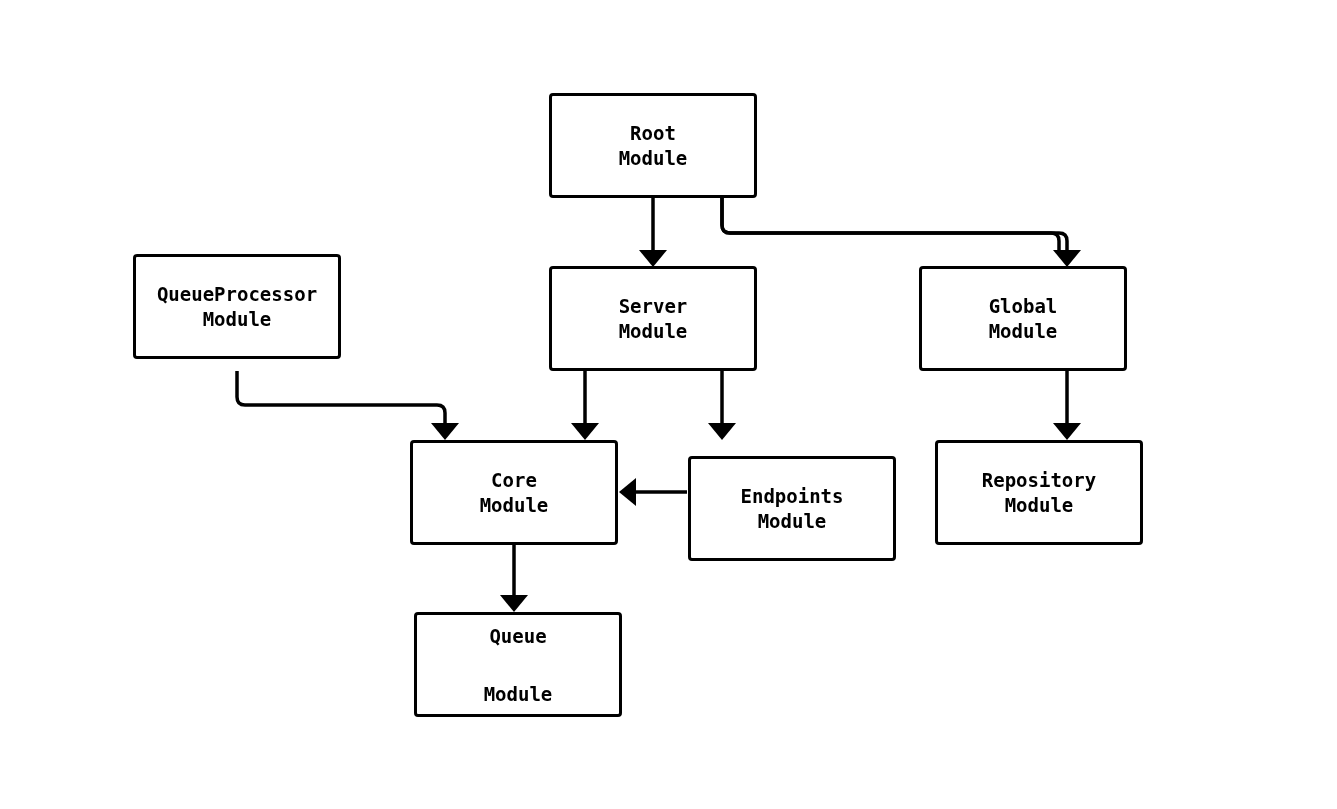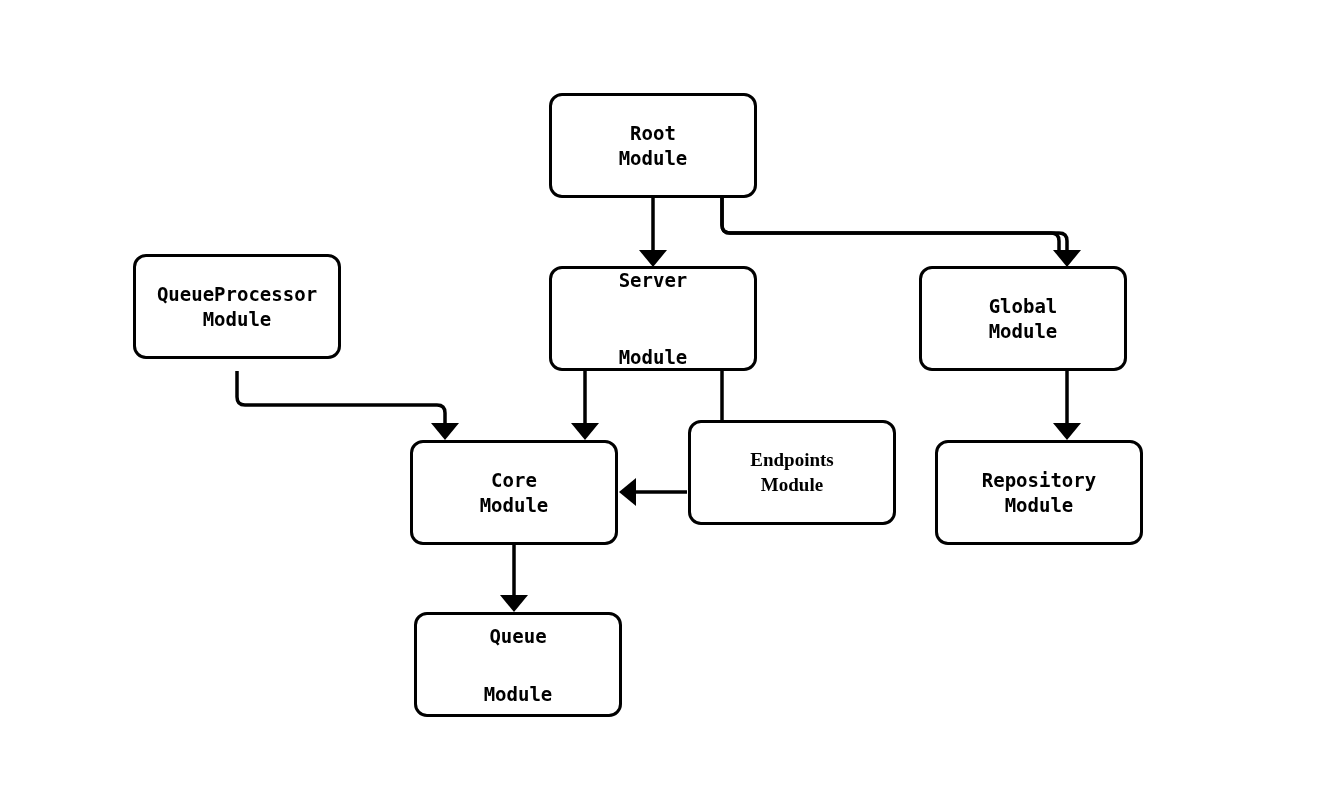--- a/index.html
+++ b/index.html
@@ -31,21 +31,21 @@
     fill: #000000;
     stroke: none;
   }
   .node {
     position: absolute;
     width: 208px;
     height: 105px;
     box-sizing: border-box;
     background: #ffffff;
     border: 3.5px solid #000000;
-    border-radius: 13px;
+    border-radius: 4px;
     display: flex;
     flex-direction: column;
     align-items: center;
     justify-content: center;
     gap: 3px;
     color: #000000;
     font-size: 19px;
     font-weight: bold;
     line-height: 22px;
     text-align: center;
@@ -104,36 +104,36 @@
   <div class="node" style="left:549px; top:93px;">
     <span>Root</span>
     <span>Module</span>
   </div>
 
   <div class="node" style="left:133px; top:254px;">
     <span>QueueProcessor</span>
     <span>Module</span>
   </div>
 
-  <div class="node" style="left:549px; top:266px;justify-content:space-between;">
+  <div class="node" style="left:549px; top:266px;">
     <span>Server</span>
     <span>Module</span>
   </div>
 
   <div class="node" style="left:919px; top:266px;">
     <span>Global</span>
     <span>Module</span>
   </div>
 
   <div class="node" style="left:410px; top:440px;text-align:center;">
     <span>Core</span>
     <span>Module</span>
   </div>
 
-  <div class="node" style="left:688px; top:420px;font-family:Liberation Serif, serif;">
+  <div class="node" style="left:688px; top:456px;">
     <span>Endpoints</span>
     <span>Module</span>
   </div>
 
   <div class="node" style="left:935px; top:440px;">
     <span>Repository</span>
     <span>Module</span>
   </div>
 
   <div class="node" style="left:414px; top:612px;gap:36px;">

